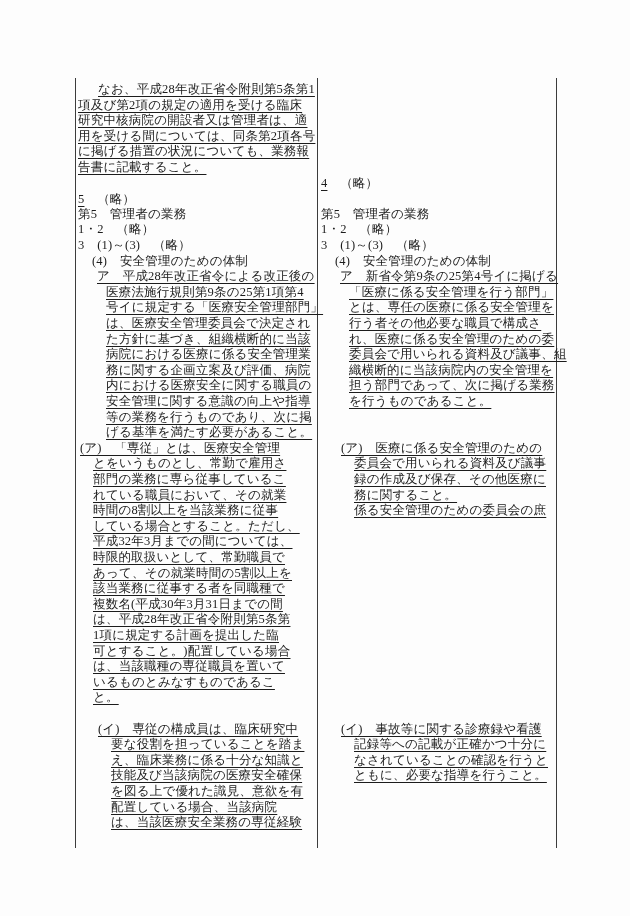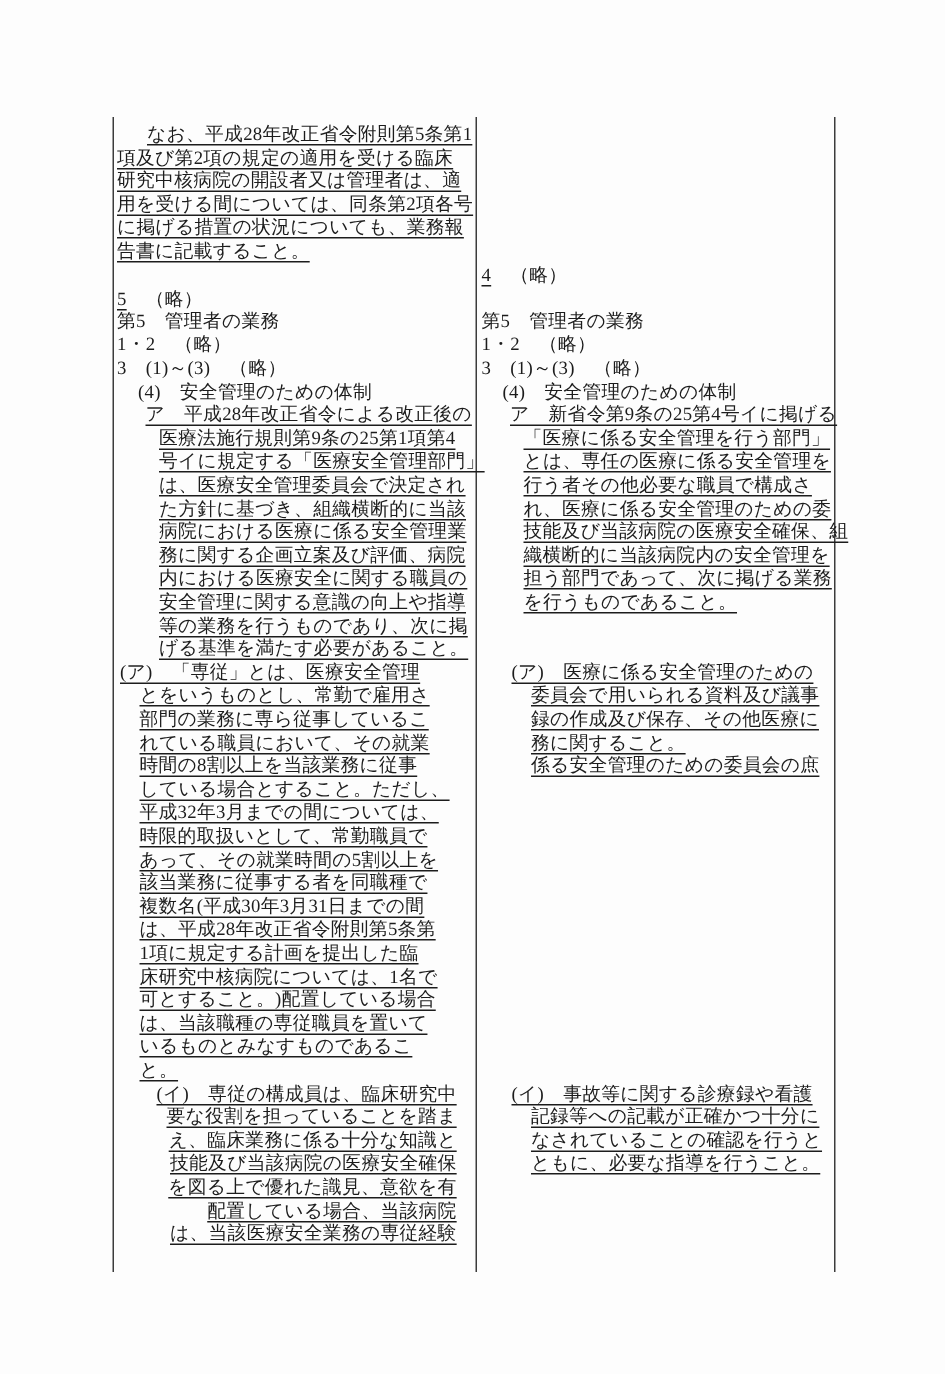--- a/index.html
+++ b/index.html
@@ -86,27 +86,26 @@
         <div class="line ind-pb"><span class="u">れている職員において、その就業</span></div>
         <div class="line ind-pb"><span class="u">時間の8割以上を当該業務に従事</span></div>
         <div class="line ind-pb"><span class="u">している場合とすること。ただし、</span></div>
         <div class="line ind-pb"><span class="u">平成32年3月までの間については、</span></div>
         <div class="line ind-pb"><span class="u">時限的取扱いとして、常勤職員で</span></div>
         <div class="line ind-pb"><span class="u">あって、その就業時間の5割以上を</span></div>
         <div class="line ind-pb"><span class="u">該当業務に従事する者を同職種で</span></div>
         <div class="line ind-pb"><span class="u">複数名(平成30年3月31日までの間</span></div>
         <div class="line ind-pb"><span class="u">は、平成28年改正省令附則第5条第</span></div>
         <div class="line ind-pb"><span class="u">1項に規定する計画を提出した臨</span></div>
-        <div class="line ind-pb"><span class="u">床研究中核病院については、1名で</span></div>
         <div class="line ind-pb"><span class="u">可とすること。)配置している場合</span></div>
         <div class="line ind-pb"><span class="u">は、当該職種の専従職員を置いて</span></div>
         <div class="line ind-pb"><span class="u">いるものとみなすものであるこ</span></div>
         <div class="line ind-pb"><span class="u">と。</span></div>
       </div>
-      <div class="block" style="left: 78px; top: 721.6px; text-align: right;">
+      <div class="block" style="left: 78px; top: 721.6px;">
         <div class="line ind-pl"><span class="u">(イ)　専従の構成員は、臨床研究中</span></div>
         <div class="line ind-pb"><span class="u">要な役割を担っていることを踏ま</span></div>
         <div class="line ind-pb"><span class="u">え、臨床業務に係る十分な知識と</span></div>
         <div class="line ind-pb"><span class="u">技能及び当該病院の医療安全確保</span></div>
         <div class="line ind-pb"><span class="u">を図る上で優れた識見、意欲を有</span></div>
         <div class="line ind-pb"><span class="u">配置している場合、当該病院</span></div>
         <div class="line ind-pb"><span class="u">は、当該医療安全業務の専従経験</span></div>
       </div>
     </div>
   <div>
@@ -118,21 +117,21 @@
         <div class="line ind-base"><span>1・2　（略）</span></div>
         <div class="line ind-base"><span>3　(1)～(3)　（略）</span></div>
         <div class="line ind-num"><span>(4)　安全管理のための体制</span></div>
       </div>
       <div class="block" style="left: 321px; top: 269.2px;">
         <div class="line ind-al"><span class="u">ア　新省令第9条の25第4号イに掲げる</span></div>
         <div class="line ind-ab"><span class="u">「医療に係る安全管理を行う部門」</span></div>
         <div class="line ind-ab"><span class="u">とは、専任の医療に係る安全管理を</span></div>
         <div class="line ind-ab"><span class="u">行う者その他必要な職員で構成さ</span></div>
         <div class="line ind-ab"><span class="u">れ、医療に係る安全管理のための委</span></div>
-        <div class="line ind-ab"><span class="u">技能及び当該病院の医療安全確保、組</span></div>
+        <div class="line ind-ab"><span class="u">委員会で用いられる資料及び議事、組</span></div>
         <div class="line ind-ab"><span class="u">織横断的に当該病院内の安全管理を</span></div>
         <div class="line ind-ab"><span class="u">担う部門であって、次に掲げる業務</span></div>
         <div class="line ind-ab"><span class="u">を行うものであること。</span></div>
       </div>
       <div class="block" style="left: 321px; top: 440.8px;">
         <div class="line ind-pl"><span class="u">(ア)　医療に係る安全管理のための</span></div>
         <div class="line ind-pb"><span class="u">委員会で用いられる資料及び議事</span></div>
         <div class="line ind-pb"><span class="u">録の作成及び保存、その他医療に</span></div>
         <div class="line ind-pb"><span class="u">務に関すること。</span></div>
         <div class="line ind-pb"><span class="u">係る安全管理のための委員会の庶</span></div>

